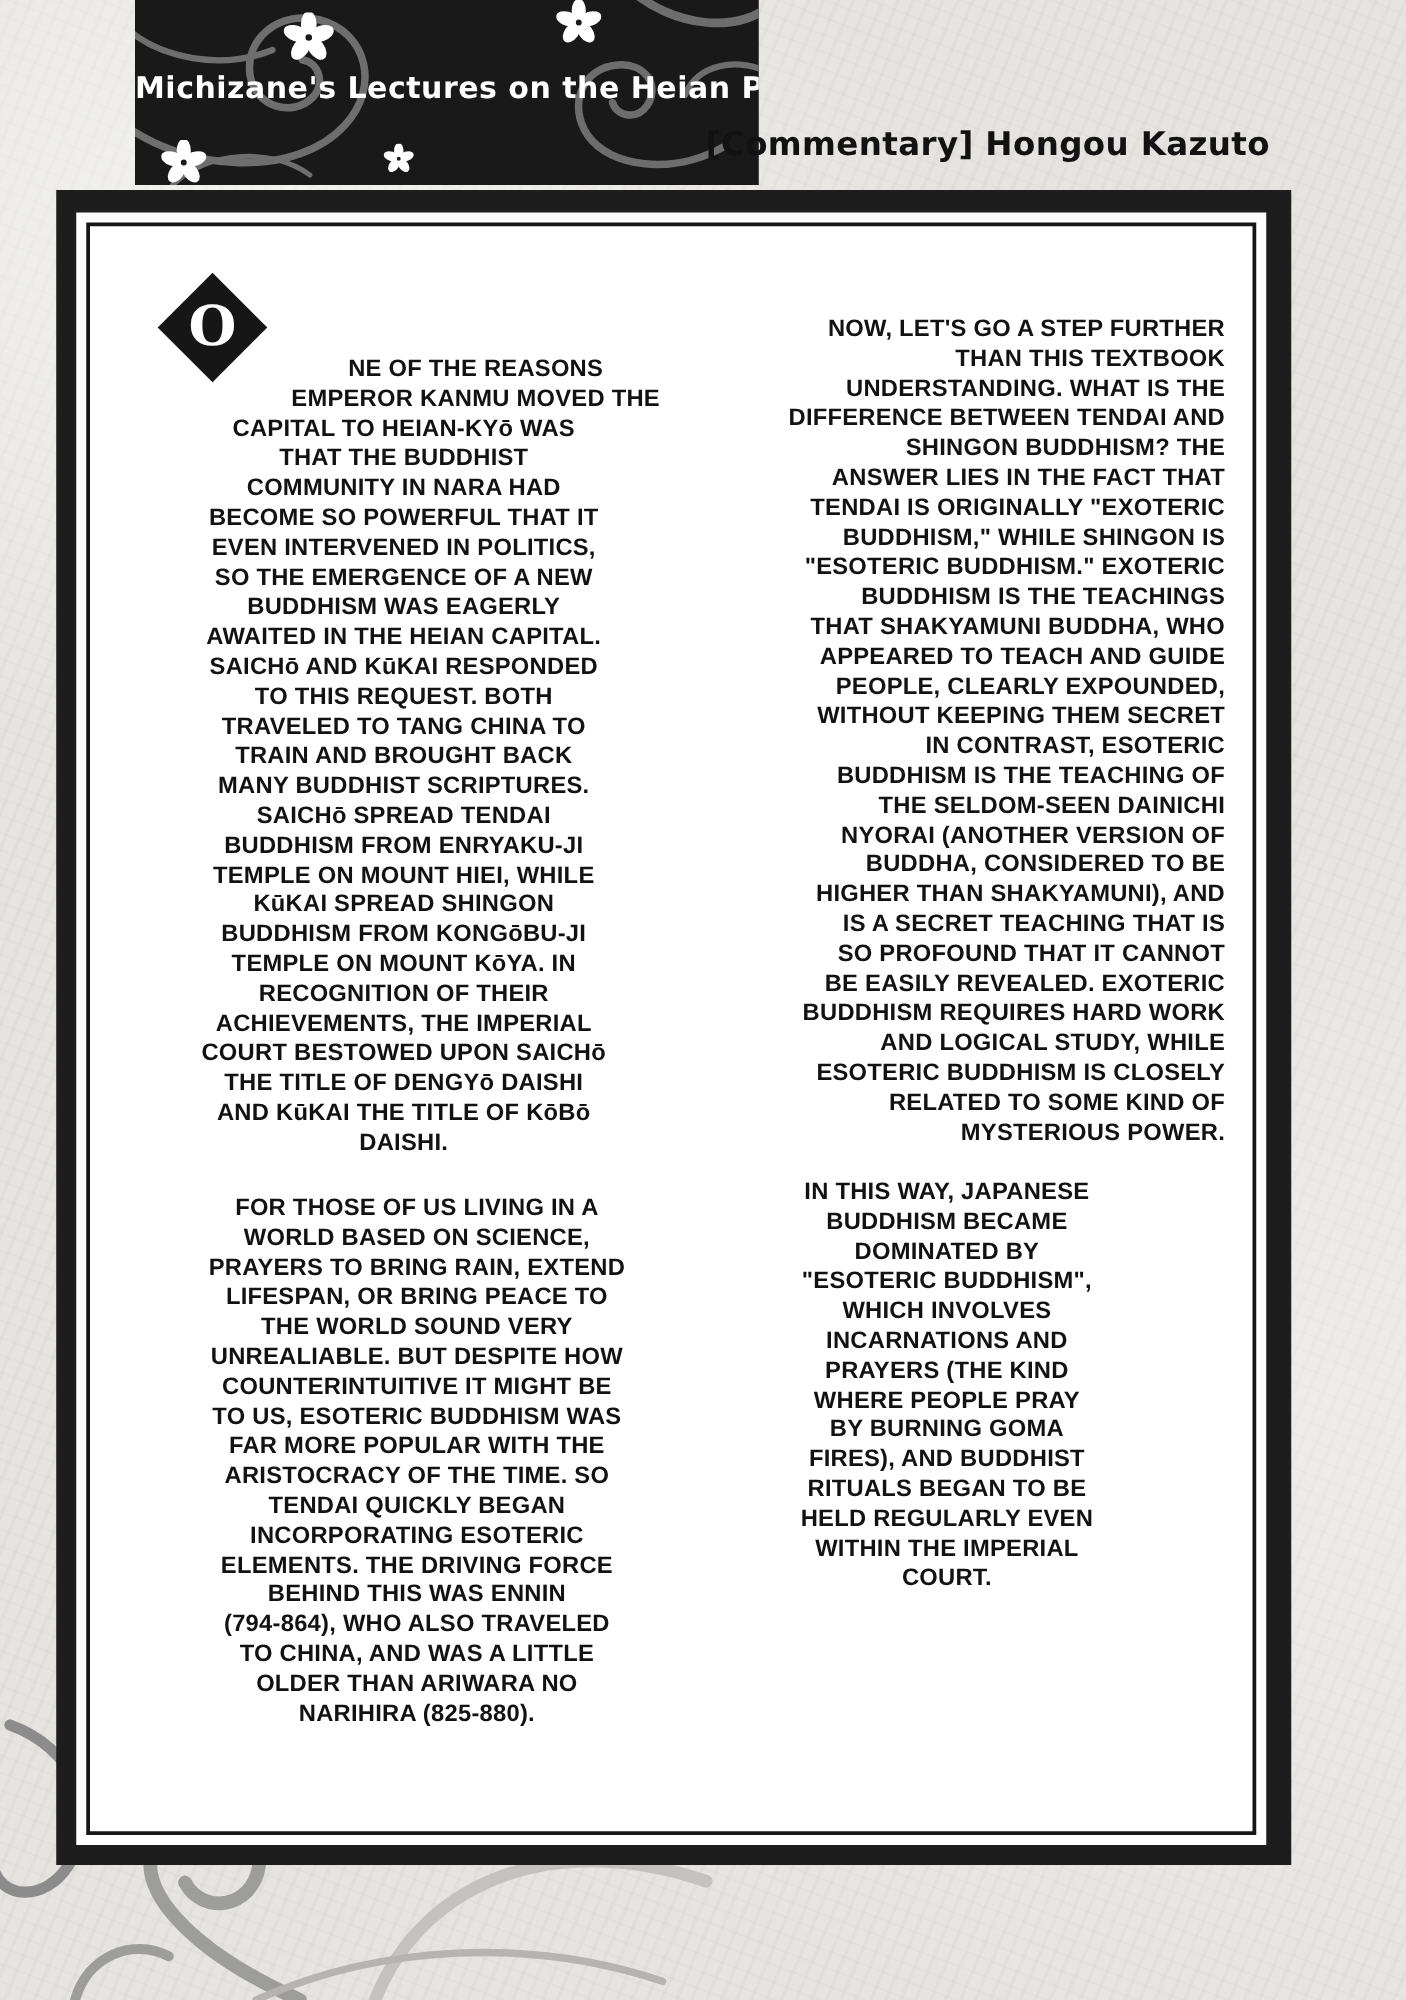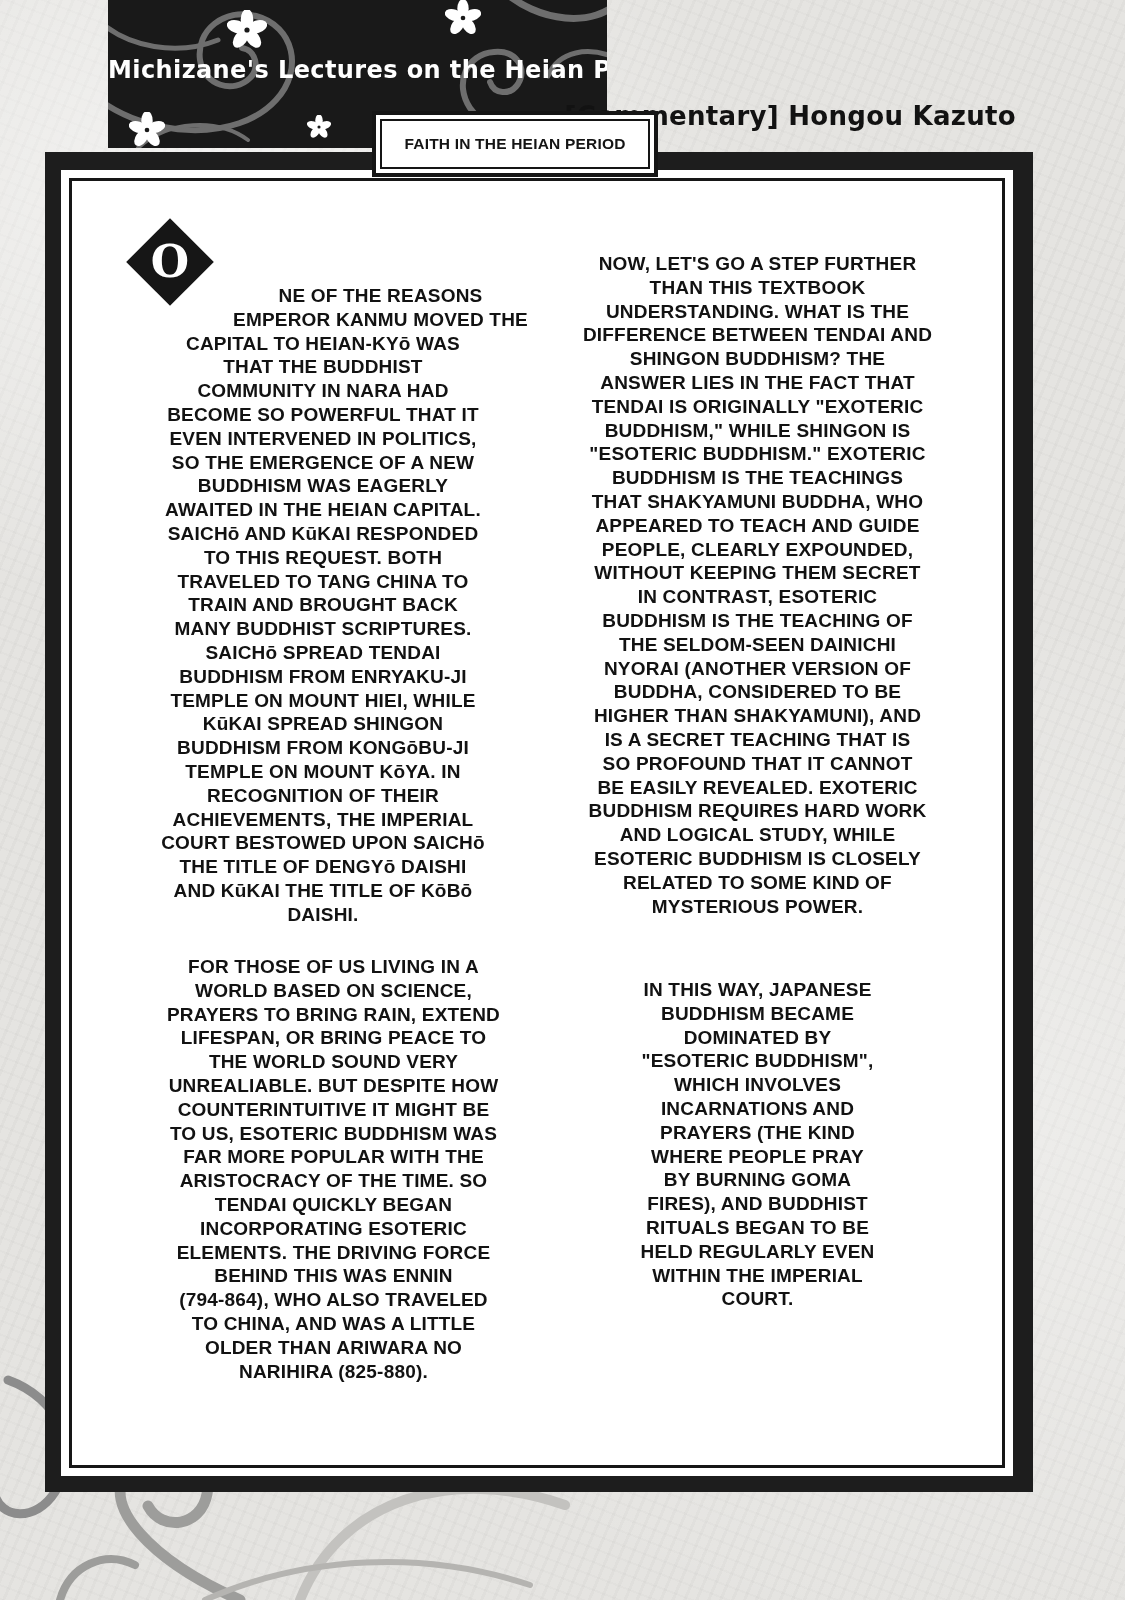--- a/index.html
+++ b/index.html
@@ -46,22 +46,22 @@
   }
   .faith-label { font-size:15.5px; font-weight:bold; letter-spacing:.2px; white-space:nowrap; }
   
   .para {
     position:absolute; z-index:5; text-align:center;
     font-weight:bold; font-size:19px; line-height:23.8px; letter-spacing:.2px; color:#121212;
   }
   .para .txt { white-space:pre; }
   .p-left-1  { left:108px; top:222px; width:430px; padding-top:62px; }
   .p-left-2  { left:116px; top:955px; width:435px; }
-  .p-right-1 { left:535px; top:252px; width:445px; }
-  .p-right-2 { left:560px; top:978px; width:395px; }
+  .p-right-1 { left:535px; top:252px; width:445px;text-align:right; }
+  .p-right-2 { left:560px; top:942px; width:395px; }
   .indent-spacer { float:left; width:115px; height:26px; }
   .diamond {
     position:absolute; left:31px; top:9px; width:62px; height:62px;
     background:#161616; transform:rotate(45deg);
   }
   .diamond .letter {
     width:100%; height:100%; display:flex; align-items:center; justify-content:center;
     transform:rotate(-45deg);
     font-family:"DejaVu Serif","Liberation Serif",serif;
     font-size:44px; font-weight:bold; color:#ffffff; line-height:1;
@@ -124,25 +124,20 @@
         <use href="#blossom-def"></use>
       </svg>
     <svg class="blossom" style="left:199px; top:115px;" width="24" height="24" viewBox="-20 -20 40 40">
         <use href="#blossom-def"></use>
       </svg>
     <div class="banner-title">Michizane's Lectures on the Heian Period</div>
   </div>
 
   <div class="commentary">[Commentary] Hongou Kazuto</div>
 
-  <div class="faith-box">
-    <div class="faith-inner">
-      <span class="faith-label">FAITH IN THE HEIAN PERIOD</span>
-    </div>
-  </div>
 
   <div class="para p-left-1">
     <div class="diamond">
       <div class="letter">O</div>
     </div>
     <div class="indent-spacer"></div>
     <div class="txt">NE OF THE REASONS
 EMPEROR KANMU MOVED THE
 CAPITAL TO HEIAN-KYō WAS
 THAT THE BUDDHIST

